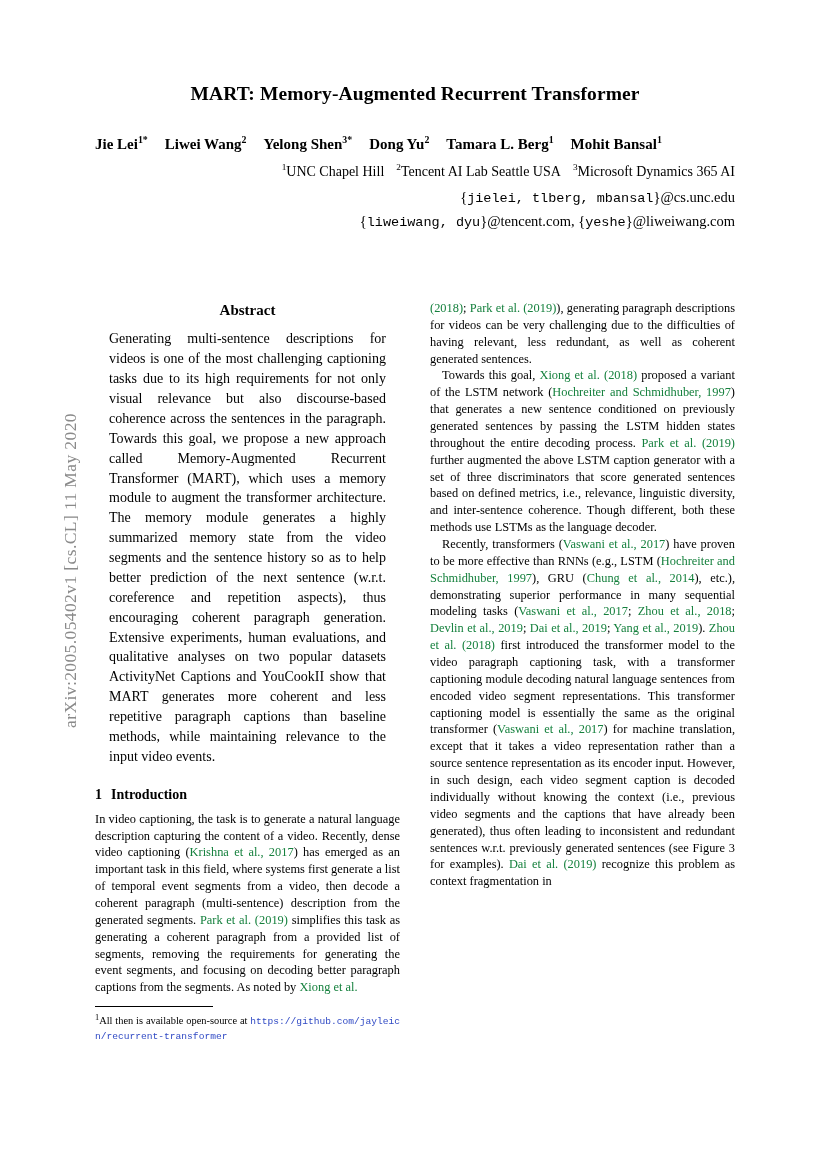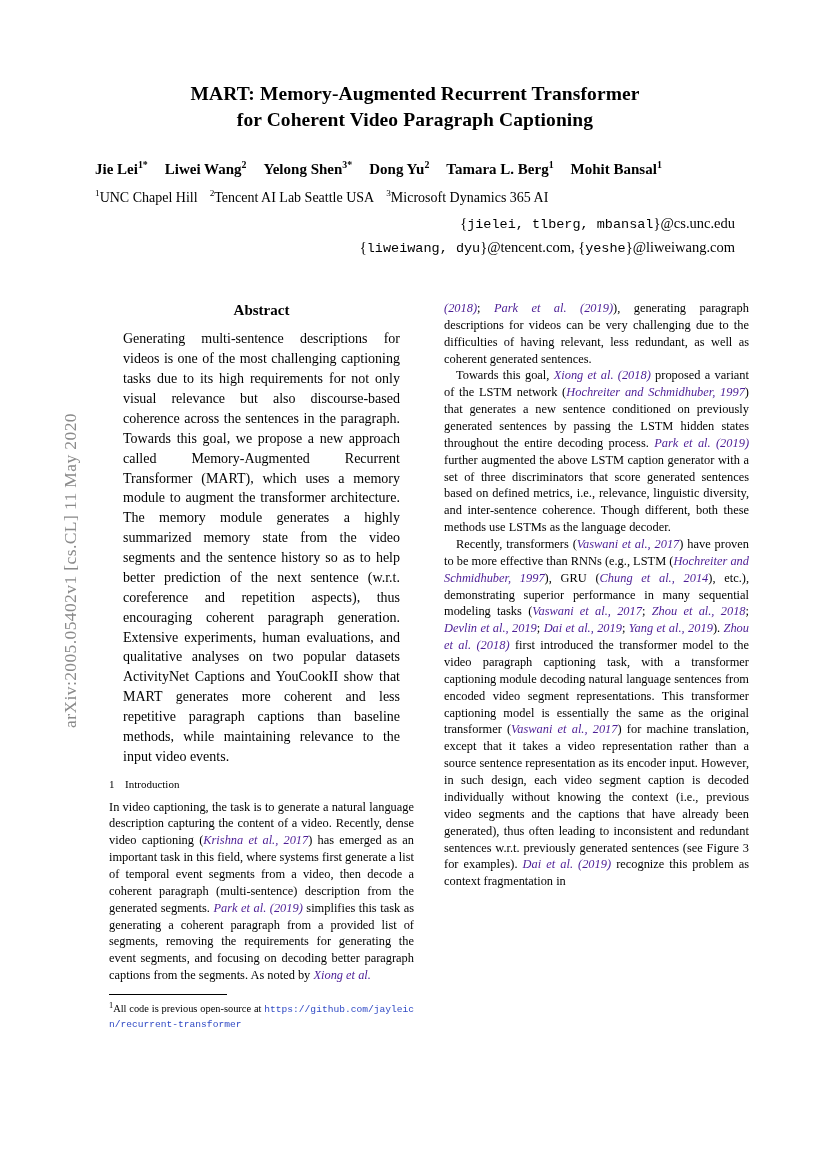--- a/index.html
+++ b/index.html
@@ -55,37 +55,37 @@
     text-align: left;
     font-size: 15px;
     font-weight: bold;
     line-height: 1.45;
   }
   .authors .sep { display: inline-block; width: 17px; }
   sup { font-size: 0.66em; font-weight: normal; vertical-align: super; }
   .authors sup { font-weight: bold; }
   .affils {
     margin-top: 6px;
-    text-align: left;
+    text-align: right;
     font-size: 14px;
     line-height: 1.5;
   }
   .affils .sep { display: inline-block; width: 12px; }
   .emails {
     margin-top: 4px;
     text-align: right;
     font-family: "Liberation Mono", monospace;
     font-size: 13.5px;
     line-height: 1.6;
   }
   .emails .plain { font-family: "Liberation Serif", serif; font-size: 14.5px; }
 
   .columns {
     position: absolute;
-    left: 109px;
+    left: 95px;
     top: 300px;
     width: 640px;
     height: 790px;
   }
   .col {
     position: absolute;
     top: 0;
     width: 305px;
     font-size: 12.4px;
     line-height: 1.36;
@@ -100,33 +100,33 @@
     font-weight: bold;
     margin-bottom: 9px;
   }
   .abstract-body {
     padding: 0 14px;
     font-size: 14px;
     line-height: 1.42;
     text-align: justify;
   }
   .section-head {
-    font-size: 11px;
-    font-weight: normal;
-    margin-top: 10px;
+    font-size: 14px;
+    font-weight: bold;
+    margin-top: 18px;
     margin-bottom: 7px;
   }
   .section-head .num { display: inline-block; width: 16px; }
   p.para {
     margin: 0 0 0 0;
     text-indent: 12px;
     text-align: justify;
   }
   p.first { text-indent: 0; }
-  .cite { color: #4c1d95; font-style: italic; }
+  .cite { color: #15803d; }
   .fn-rule {
     margin-top: 10px;
     width: 118px;
     height: 1px;
     background: #000;
   }
   .footnotes {
     margin-top: 5px;
     font-size: 10.4px;
     line-height: 1.4;
@@ -145,21 +145,20 @@
 </head>
 <body>
 
 <div class="page">
 
   <div class="arxiv-stamp">arXiv:2005.05402v1  [cs.CL]  11 May 2020</div>
 
   <div class="content">
     <div class="title">
       <span>MART: Memory-Augmented Recurrent Transformer</span><br>
-      <span>for Coherent Video Paragraph Captioning</span>
     </div>
 
     <div class="authors">
       <span><span>Jie Lei</span><sup>1*</sup></span><span class="sep"></span><span><span>Liwei Wang</span><sup>2</sup></span><span class="sep"></span><span><span>Yelong Shen</span><sup>3*</sup></span><span class="sep"></span><span><span>Dong Yu</span><sup>2</sup></span><span class="sep"></span><span><span>Tamara L. Berg</span><sup>1</sup></span><span class="sep"></span><span><span>Mohit Bansal</span><sup>1</sup></span>
     </div>
 
     <div class="affils">
       <span><sup>1</sup><span>UNC Chapel Hill</span></span><span class="sep"></span><span><sup>2</sup><span>Tencent AI Lab Seattle USA</span></span><span class="sep"></span><span><sup>3</sup><span>Microsoft Dynamics 365 AI</span></span>
     </div>
 
@@ -176,21 +175,21 @@
       <div class="abstract-body">Generating multi-sentence descriptions for videos is one of the most challenging captioning tasks due to its high requirements for not only visual relevance but also discourse-based coherence across the sentences in the paragraph. Towards this goal, we propose a new approach called Memory-Augmented Recurrent Transformer (MART), which uses a memory module to augment the transformer architecture. The memory module generates a highly summarized memory state from the video segments and the sentence history so as to help better prediction of the next sentence (w.r.t. coreference and repetition aspects), thus encouraging coherent paragraph generation. Extensive experiments, human evaluations, and qualitative analyses on two popular datasets ActivityNet Captions and YouCookII show that MART generates more coherent and less repetitive paragraph captions than baseline methods, while maintaining relevance to the input video events.</div>
 
       <div class="section-head">
         <span class="num">1</span><span>Introduction</span>
       </div>
 
       <p class="para first"><span>In video captioning, the task is to generate a natural language description capturing the content of a video. Recently, dense video captioning (</span><span class="cite">Krishna et al., 2017</span><span>) has emerged as an important task in this field, where systems first generate a list of temporal event segments from a video, then decode a coherent paragraph (multi-sentence) description from the generated segments. </span><span class="cite">Park et al. (2019)</span><span> simplifies this task as generating a coherent paragraph from a provided list of segments, removing the requirements for generating the event segments, and focusing on decoding better paragraph captions from the segments. As noted by </span><span class="cite">Xiong et al.</span></p>
 
       <div class="fn-rule"></div>
       <div class="footnotes">
-        <div class="fn"><sup>1</sup><span>All code is previous open-source at </span><span class="mono">https://github.com/jayleicn/recurrent-transformer</span></div>
+        <div class="fn"><sup>1</sup><span>All then is available open-source at </span><span class="mono">https://github.com/jayleicn/recurrent-transformer</span></div>
       </div>
     </div>
 
     <div class="col right">
       <p class="para first"><span class="cite">(2018)</span><span>; </span><span class="cite">Park et al. (2019)</span><span>), generating paragraph descriptions for videos can be very challenging due to the difficulties of having relevant, less redundant, as well as coherent generated sentences.</span></p>
 
       <p class="para"><span>Towards this goal, </span><span class="cite">Xiong et al. (2018)</span><span> proposed a variant of the LSTM network (</span><span class="cite">Hochreiter and Schmidhuber, 1997</span><span>) that generates a new sentence conditioned on previously generated sentences by passing the LSTM hidden states throughout the entire decoding process. </span><span class="cite">Park et al. (2019)</span><span> further augmented the above LSTM caption generator with a set of three discriminators that score generated sentences based on defined metrics, i.e., relevance, linguistic diversity, and inter-sentence coherence. Though different, both these methods use LSTMs as the language decoder.</span></p>
 
       <p class="para"><span>Recently, transformers (</span><span class="cite">Vaswani et al., 2017</span><span>) have proven to be more effective than RNNs (e.g., LSTM (</span><span class="cite">Hochreiter and Schmidhuber, 1997</span><span>), GRU (</span><span class="cite">Chung et al., 2014</span><span>), etc.), demonstrating superior performance in many sequential modeling tasks (</span><span class="cite">Vaswani et al., 2017</span><span>; </span><span class="cite">Zhou et al., 2018</span><span>; </span><span class="cite">Devlin et al., 2019</span><span>; </span><span class="cite">Dai et al., 2019</span><span>; </span><span class="cite">Yang et al., 2019</span><span>). </span><span class="cite">Zhou et al. (2018)</span><span> first introduced the transformer model to the video paragraph captioning task, with a transformer captioning module decoding natural language sentences from encoded video segment representations. This transformer captioning model is essentially the same as the original transformer (</span><span class="cite">Vaswani et al., 2017</span><span>) for machine translation, except that it takes a video representation rather than a source sentence representation as its encoder input. However, in such design, each video segment caption is decoded individually without knowing the context (i.e., previous video segments and the captions that have already been generated), thus often leading to inconsistent and redundant sentences w.r.t. previously generated sentences (see Figure 3 for examples). </span><span class="cite">Dai et al. (2019)</span><span> recognize this problem as </span><span class="ital">context fragmentation</span><span> in</span></p>
     </div>

